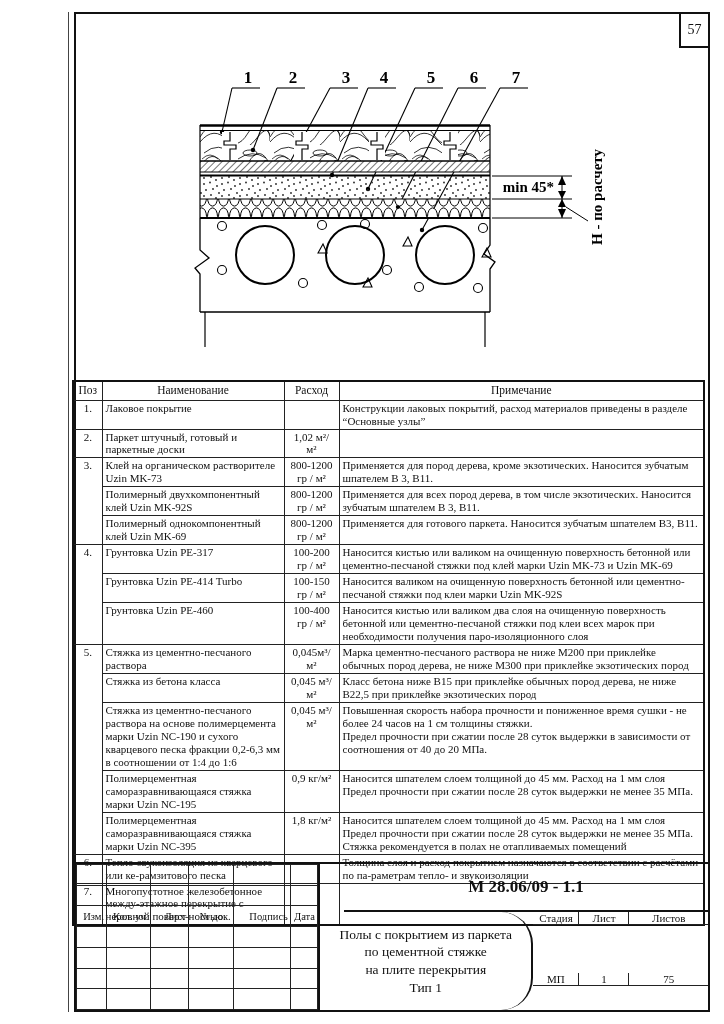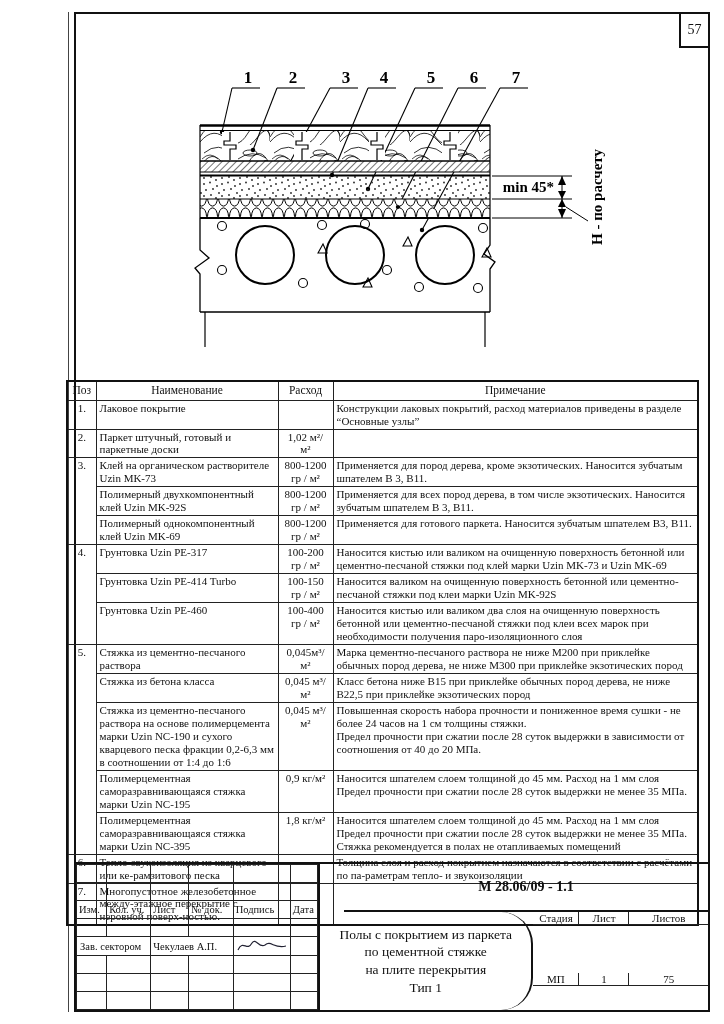--- a/index.html
+++ b/index.html
@@ -7,41 +7,41 @@
         font-family:"Liberation Serif", serif;color:#111;overflow:hidden;}
   .frame{position:absolute;left:74px;top:12px;width:636px;height:1000px;
          border:2px solid #111;box-sizing:border-box;}
   .edge-line{position:absolute;left:68px;top:12px;height:1000px;border-left:1.5px solid #444;}
   .pagenum-box{position:absolute;left:679px;top:12px;width:31px;height:36px;
          border:2px solid #111;box-sizing:border-box;display:flex;align-items:center;
          justify-content:center;font-size:14px;background:#fff;text-align:right;}
   .drawing{position:absolute;left:130px;top:55px;}
 
   
-  table.mat{position:absolute;left:66px;top:380px;width:631px;border-collapse:collapse;
+  table.mat{position:absolute;left:72px;top:380px;width:631px;border-collapse:collapse;
         table-layout:fixed;font-size:11px;line-height:1.18;}
   table.mat th,table.mat td{border:1px solid #222;vertical-align:top;font-weight:normal;
         padding:1px 3px;box-sizing:border-box;}
   table.mat{border:2px solid #111;}
   table.mat th{text-align:center;font-size:11.5px;padding:2px 0;}
   td.c-pos{text-align:center;padding-top:3px;}
   td.c-name{padding-left:6px;padding-top:3px;}
   td.c-cons{text-align:center;white-space:pre-line;padding-top:3px;}
   td.c-note{white-space:pre-line;padding-left:5px;padding-top:3px;}
 
   
   .tb{position:absolute;left:74px;top:862px;width:636px;height:150px;
       border:2px solid #111;box-sizing:border-box;font-size:11px;}
   .tb-left{position:absolute;left:0;top:0;width:244px;height:100%;border-right:2px solid #111;box-sizing:border-box;}
   table.sig{width:100%;height:100%;border-collapse:collapse;table-layout:fixed;}
   table.sig td{border:1px solid #222;height:17px;padding:0 2px;font-size:10.5px;
-      text-align:left;vertical-align:middle;overflow:hidden;white-space:nowrap;}
+      text-align:right;vertical-align:middle;overflow:hidden;white-space:nowrap;}
   .tb-right{position:absolute;left:244px;top:0;right:0;bottom:0;}
   .tb-code{height:48px;border-bottom:2px solid #111;display:flex;align-items:center;
-      justify-content:center;font-size:14px;font-weight:bold;box-sizing:border-box;margin-left:24px;}
+      justify-content:center;font-size:17px;font-weight:bold;box-sizing:border-box;margin-left:24px;}
   .tb-main{position:absolute;top:48px;left:0;right:0;bottom:0;display:flex;}
   .tb-title{width:226px;border-right:2px solid #111;box-sizing:border-box;display:flex;
       flex-direction:column;align-items:center;justify-content:center;font-size:13.5px;line-height:1.3;border-radius:32px;}
   .tb-stamp{flex:1;display:flex;flex-direction:column;gap:48px;}
   .stamp-row{display:flex;height:22px;box-sizing:border-box;}
   .stamp-row > div{border-right:1px solid #222;border-bottom:1px solid #222;display:flex;
       align-items:center;justify-content:center;box-sizing:border-box;font-size:11px;}
   .stamp-row > div:last-child{border-right:none;}
   .st-c1{width:46px;} .st-c2{width:50px;} .st-c3{flex:1;}
   .org-area{flex:1;display:flex;flex-direction:column;align-items:center;justify-content:center;
@@ -342,30 +342,20 @@
           <td>Дата</td>
         </tr>
         <tr>
               <td></td>
               <td></td>
               <td></td>
               <td></td>
               <td></td>
               <td></td>
             </tr>
-        <tr>
-          <td colspan="2" style="text-align:left;padding-left:3px;">Зав. сектором</td>
-          <td colspan="2">Чекулаев А.П.</td>
-          <td>
-            <svg width="52" height="16" viewBox="0 0 52 16">
-              <path d="M2,13 C7,2 11,15 16,6 C20,0 23,12 29,8 C35,3 38,12 50,9" fill="none" stroke="#223" stroke-width="1.2"></path>
-            </svg>
-          </td>
-          <td></td>
-        </tr>
         <tr>
               <td></td>
               <td></td>
               <td></td>
               <td></td>
               <td></td>
               <td></td>
             </tr>
         <tr>
               <td></td>

